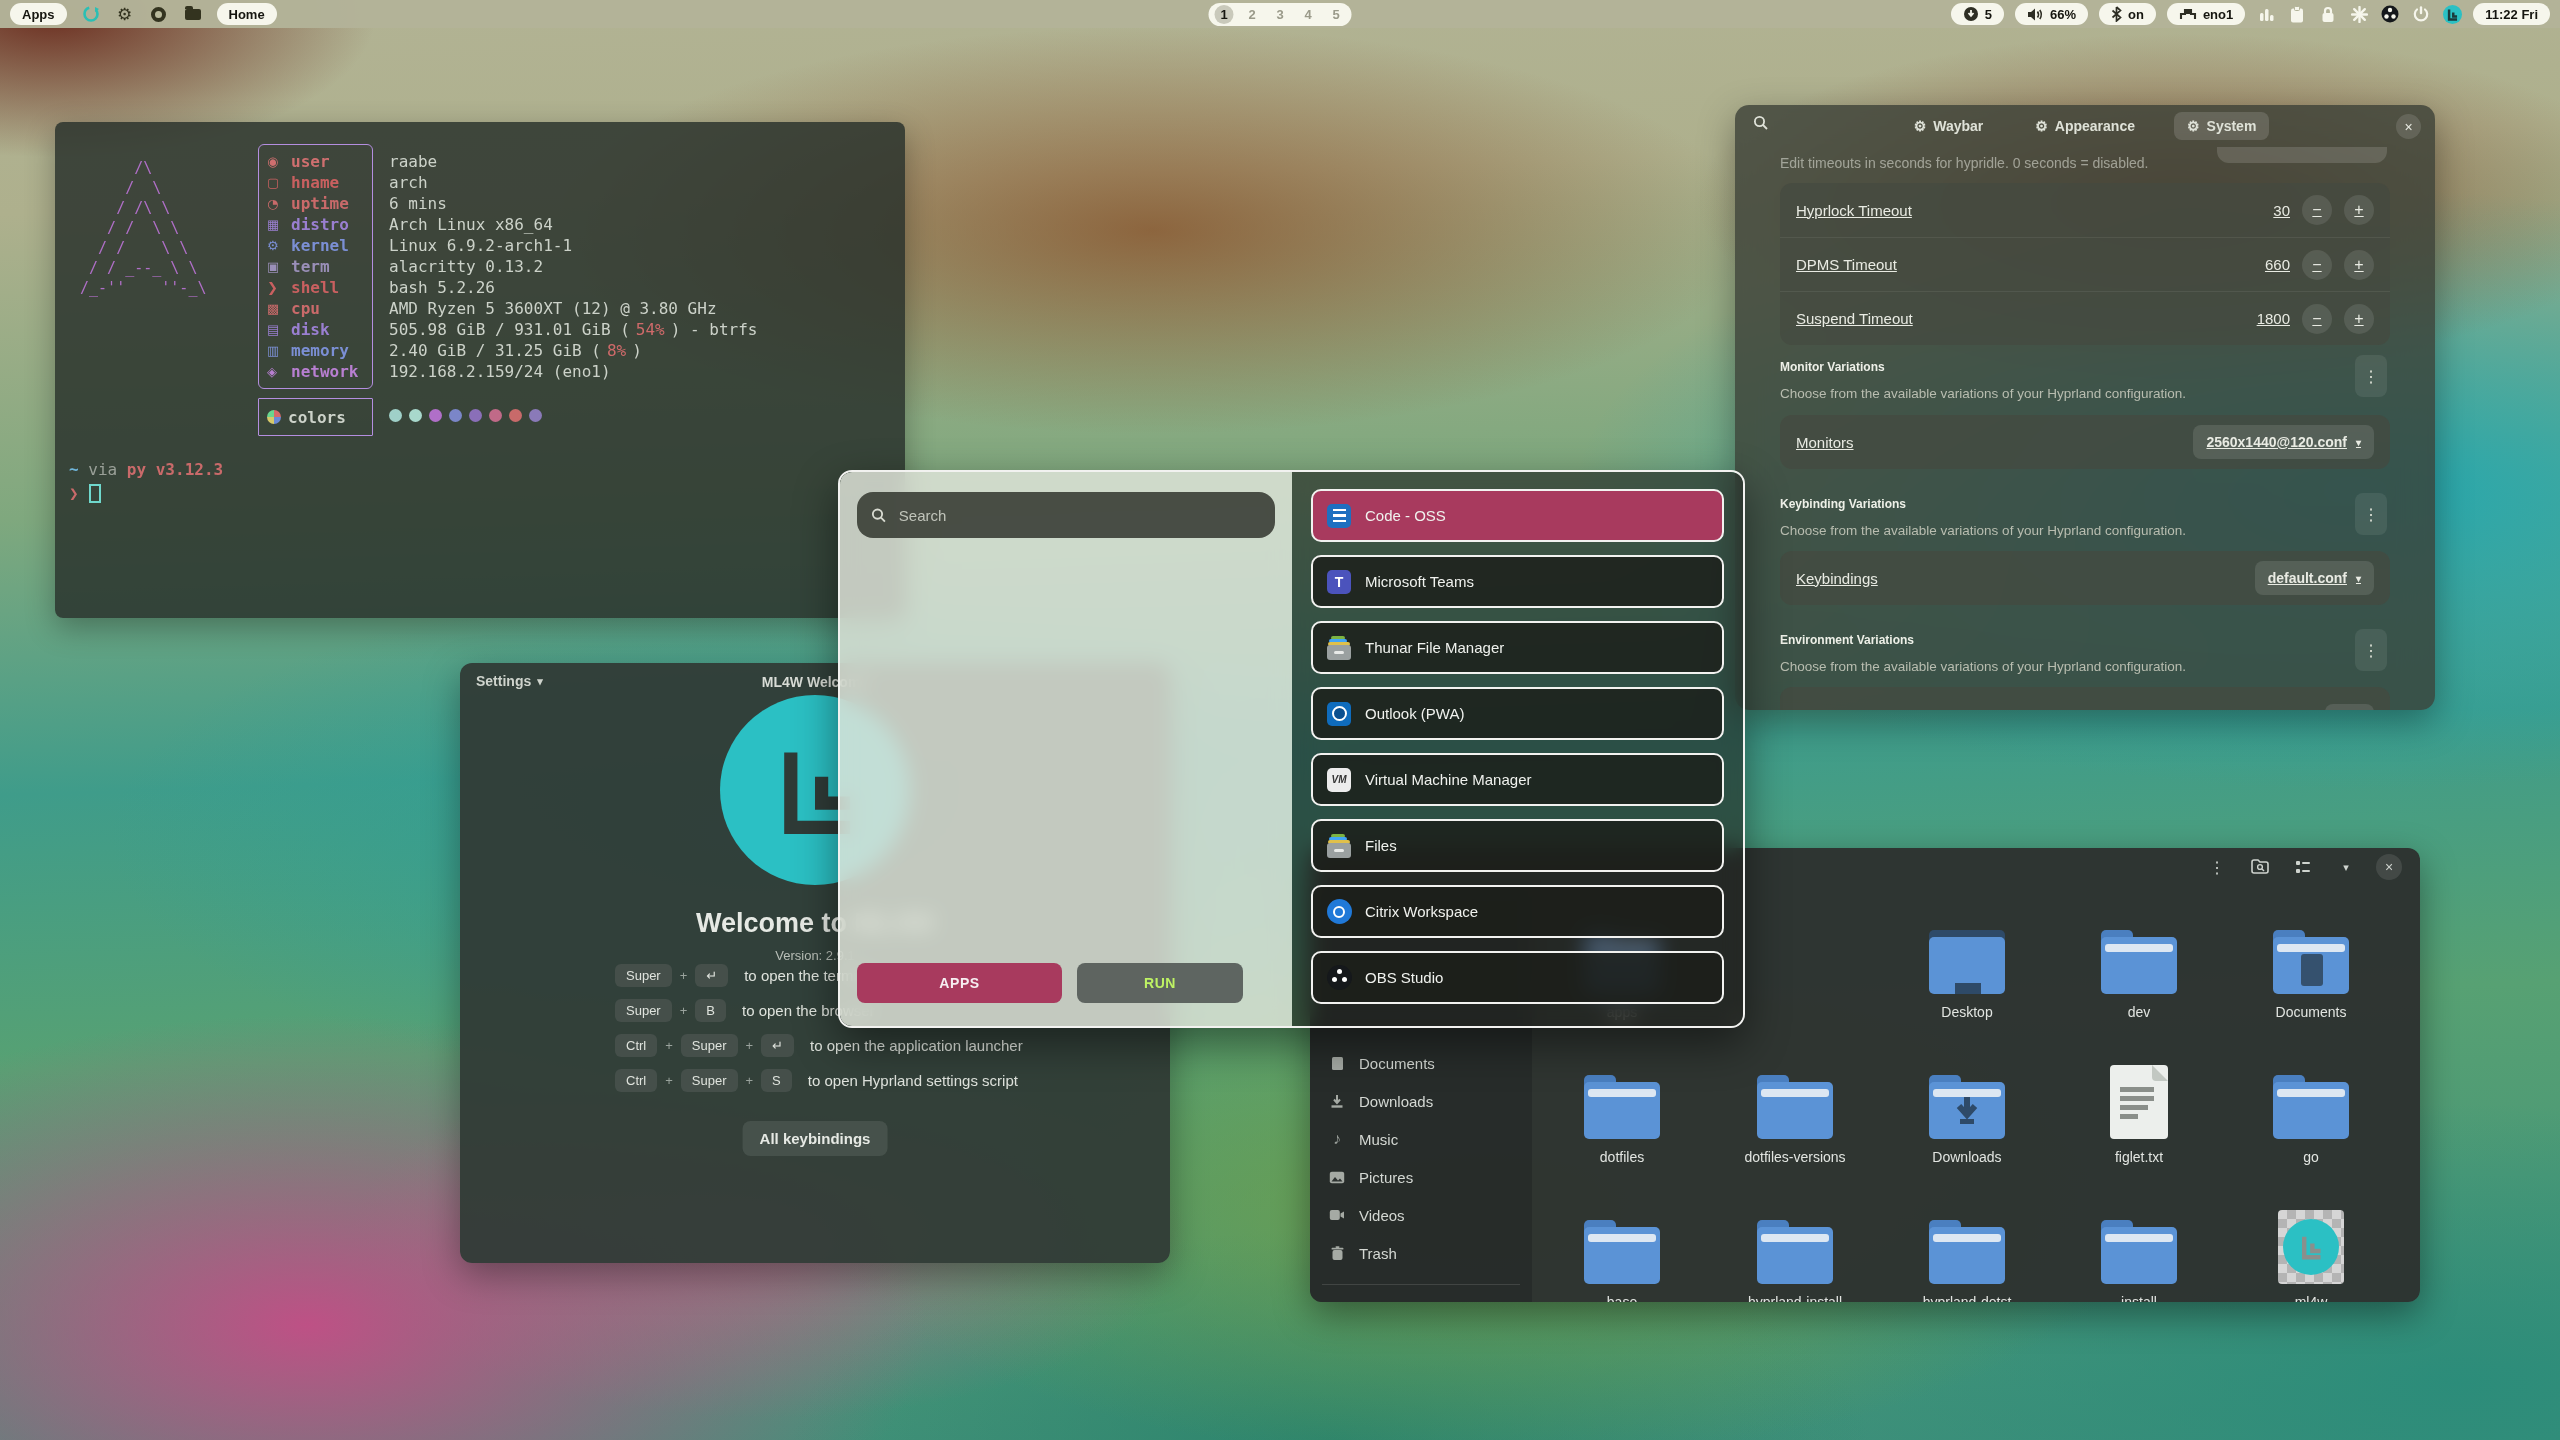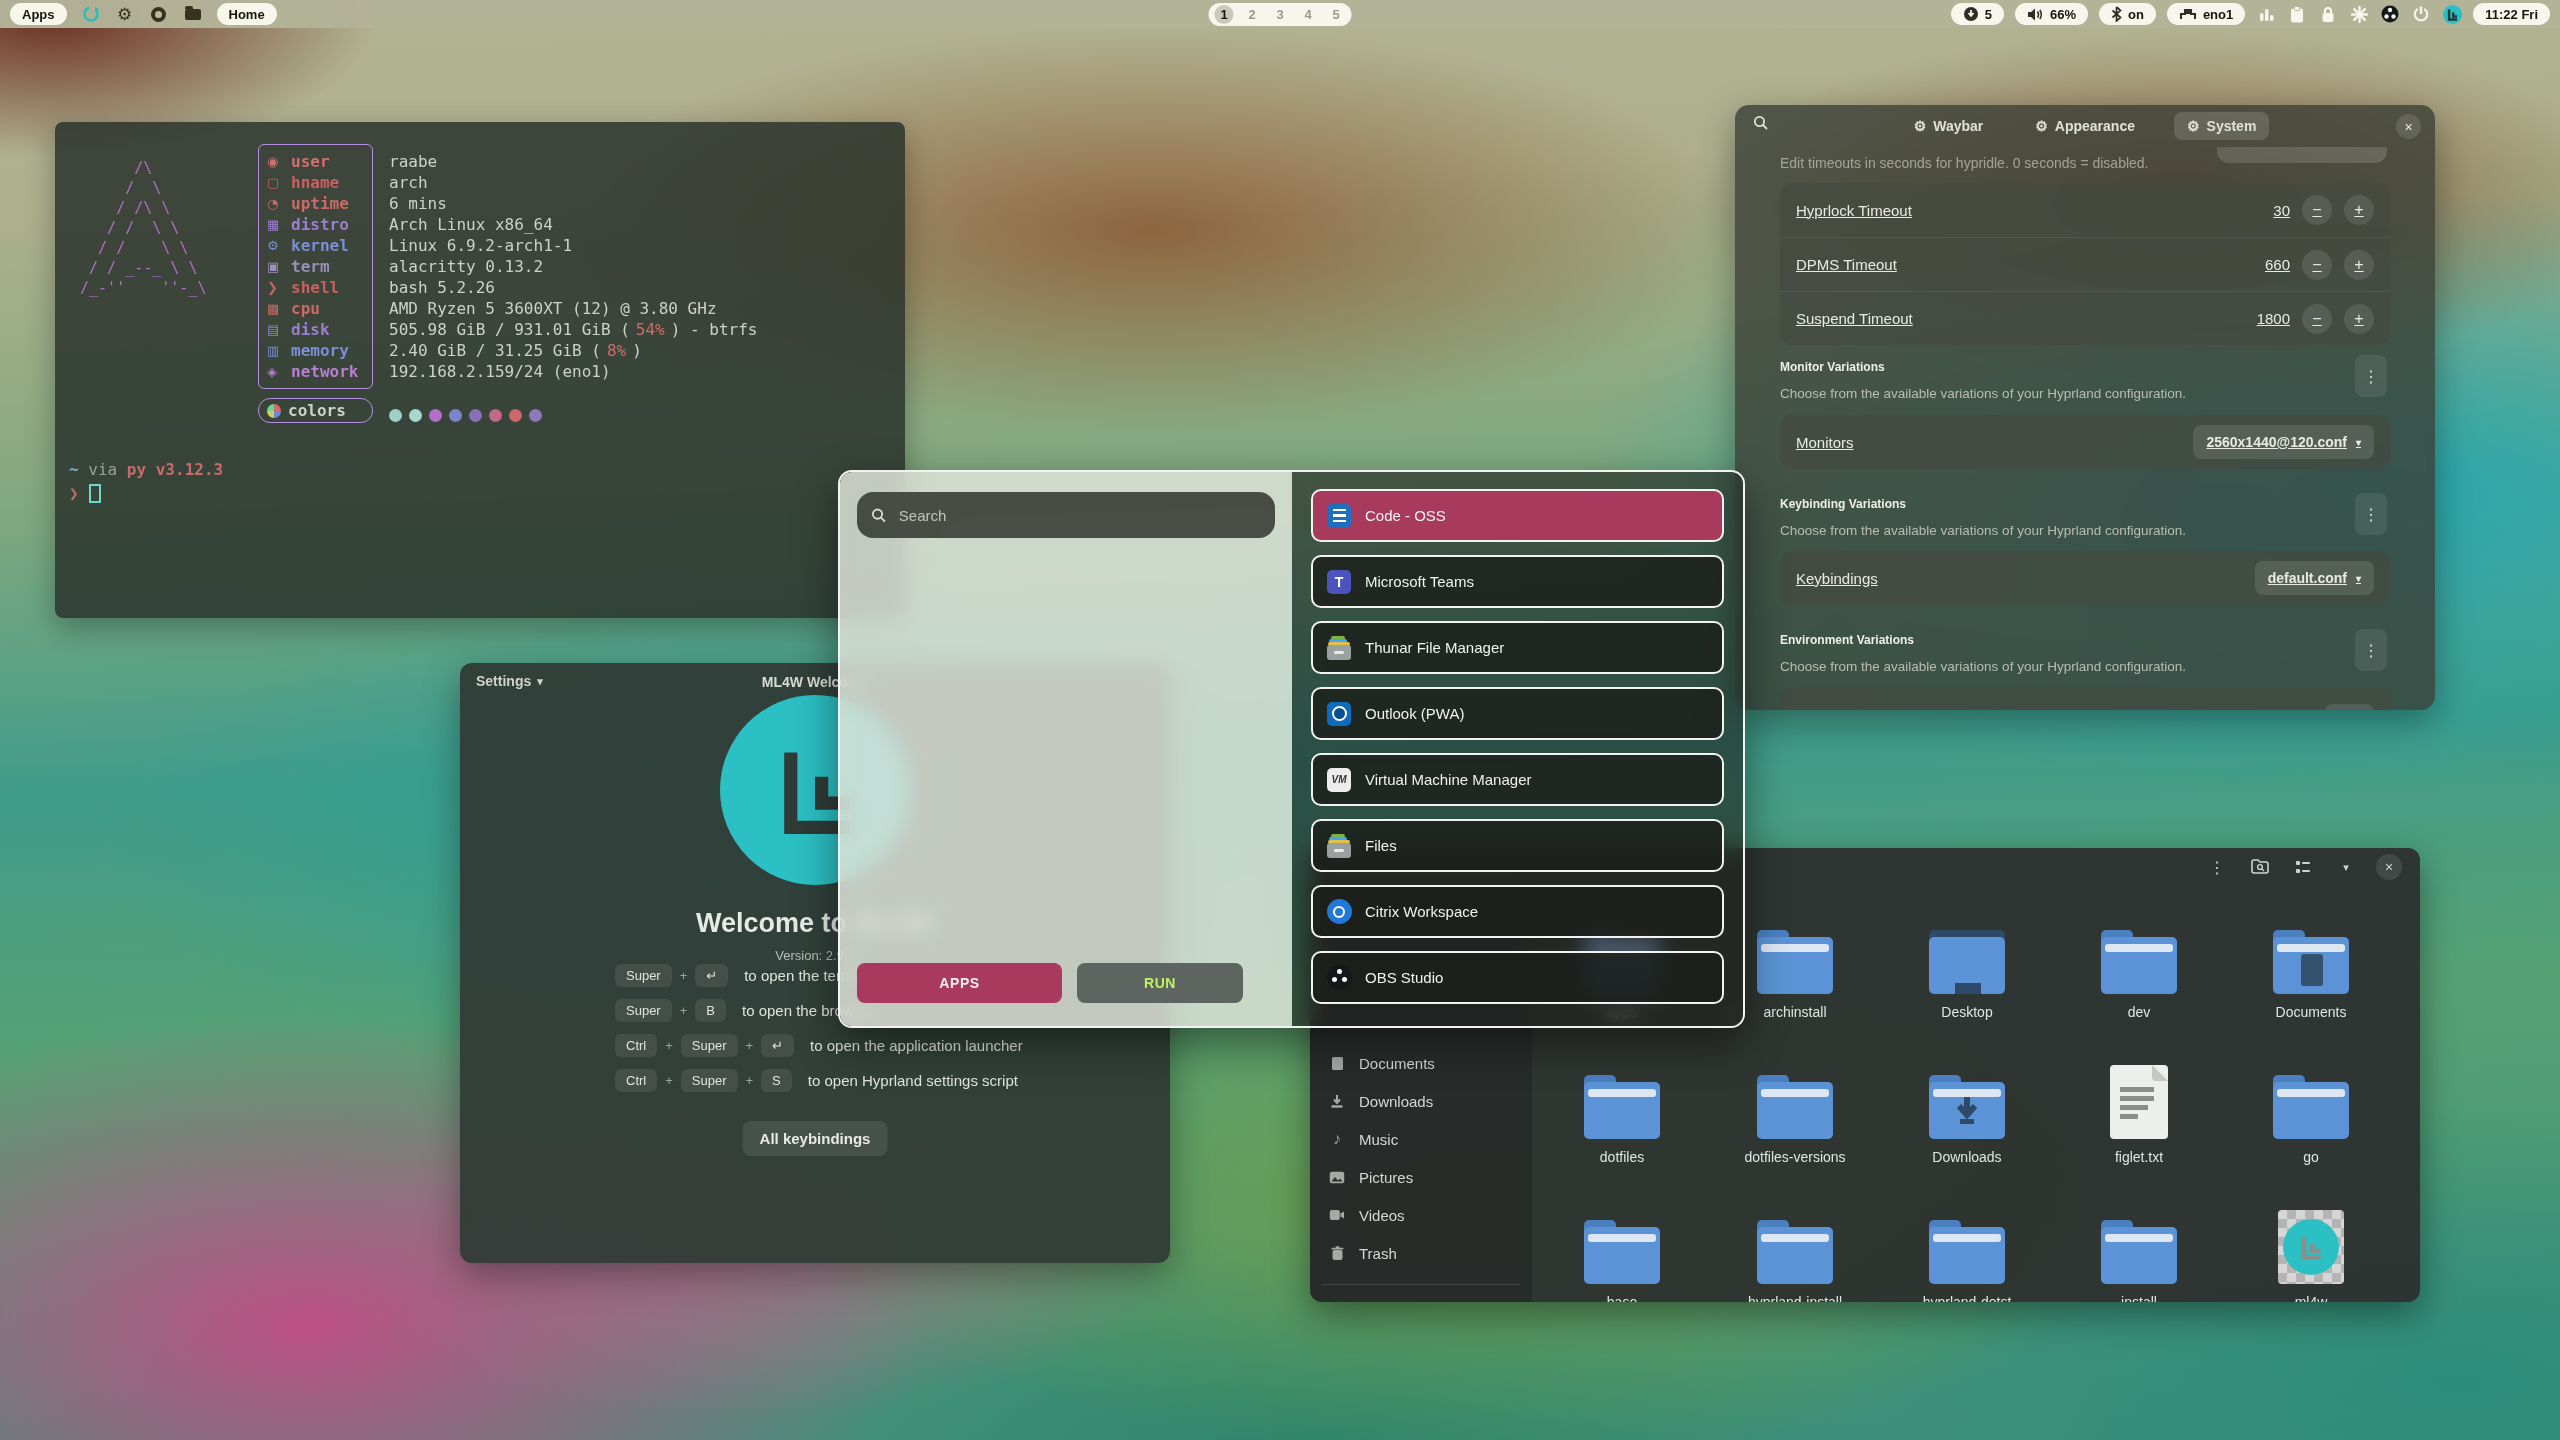--- a/index.html
+++ b/index.html
@@ -44,22 +44,22 @@
   .terminal { position:absolute; left:55px; top:122px; width:850px; height:496px; z-index:2;
     background:rgba(40,49,43,0.84); border-radius:8px; box-shadow:0 10px 30px rgba(0,0,0,0.30);
     font-family:"DejaVu Sans Mono", monospace; font-size:16px; color:#ccd2c9; }
   .ascii { position:absolute; left:16px; top:36px; color:#b06fc8; line-height:20px; white-space:pre; font-size:15px; }
   .fetch-labels { position:absolute; left:203px; top:22px; width:115px; border:1px solid #b48ee0;
     border-radius:6px; padding:6px 8px; }
   .frow { height:21px; line-height:21px; display:flex; gap:6px; white-space:pre; }
   .ficon { width:18px; display:inline-block; font-family:"DejaVu Sans", sans-serif; font-size:13px; }
   .flabel { font-weight:bold; }
   .fetch-values { position:absolute; left:334px; top:29px; }
-  .colors-box { position:absolute; left:203px; top:276px; width:115px; height:25px; border:1px solid #b48ee0;
-    border-radius:12px; display:flex; align-items:center; gap:7px; padding:0 8px; font-weight:bold;text-align:right; }
+  .colors-box { position:absolute; left:203px; top:276px; width:115px; height:38px; border:1px solid #b48ee0;
+    border-radius:1px; display:flex; align-items:center; gap:7px; padding:0 8px; font-weight:bold;text-align:right; }
   .palette-icon { width:14px; height:14px; border-radius:50%; flex:0 0 14px;
     background:conic-gradient(#d66a6a 0 25%, #6a8ad6 0 50%, #d6c96a 0 75%, #6ad68f 0); }
   .dots { position:absolute; left:334px; top:287px; display:flex; gap:7px; }
   .dot { width:13px; height:13px; border-radius:50%; }
   .prompt1 { position:absolute; left:14px; top:338px; }
   .prompt2 { position:absolute; left:14px; top:362px; display:flex; align-items:center; gap:10px; }
   .p-path { color:#6fb4d8; font-weight:bold; }
   .p-via { color:#9aa098; }
   .p-rt { color:#c96a6a; font-weight:bold; }
   .p-sym { color:#c96a6a; font-weight:bold; }
@@ -500,30 +500,20 @@
   <div class="fitem" style="left:237px; top:72px;">
     <div class="ficon-box">
         <div class="folder">
           <span class="tab"></span>
           <span class="fbody"></span>
           <span class="strip"></span>
         </div>
       </div>
     <div class="lbl">apps</div>
   </div>
-  <div class="fitem" style="left:410px; top:72px;">
-    <div class="ficon-box">
-        <div class="folder">
-          <span class="tab"></span>
-          <span class="fbody"></span>
-          <span class="strip"></span>
-        </div>
-      </div>
-    <div class="lbl">archinstall</div>
-  </div>
   <div class="fitem" style="left:582px; top:72px;">
     <div class="ficon-box">
         <div class="folder desktop">
           <span class="tab"></span>
           <span class="fbody"></span>
           <span class="foot"></span>
         </div>
       </div>
     <div class="lbl">Desktop</div>
   </div>

